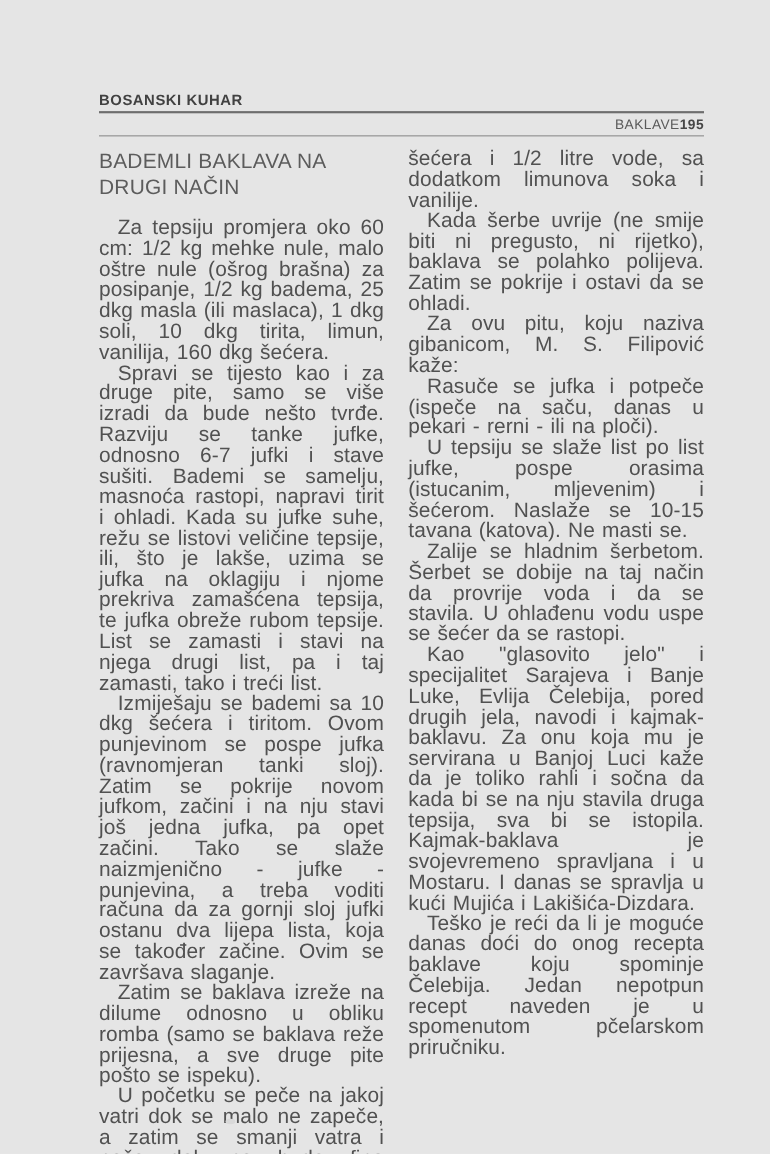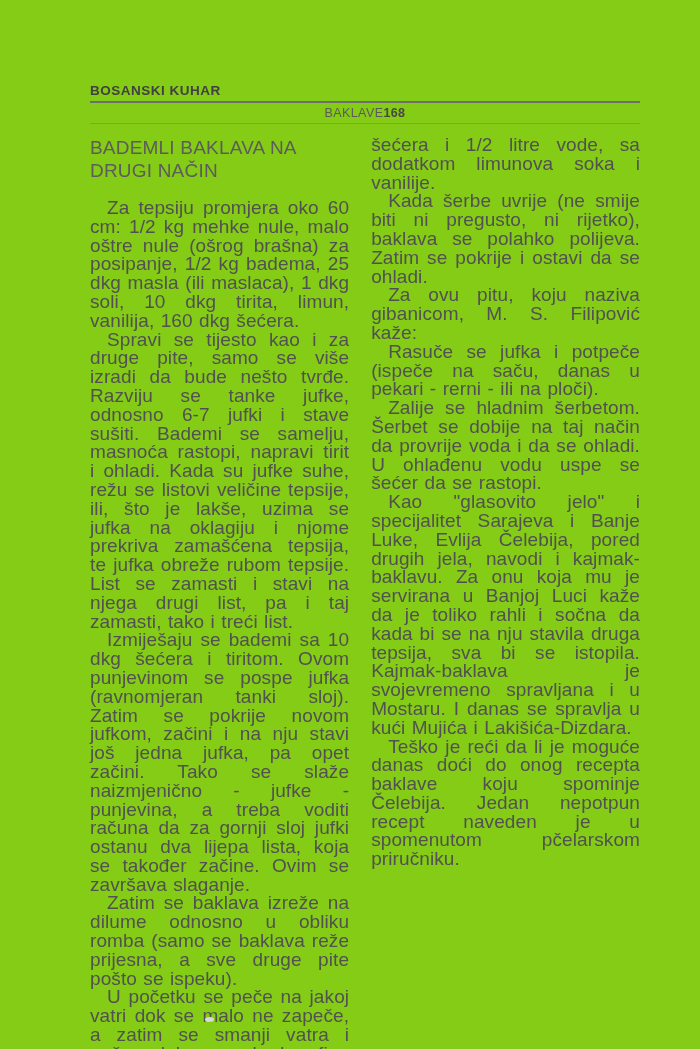--- a/index.html
+++ b/index.html
@@ -7,35 +7,35 @@
   body {
     width: 700px; height: 1049px;
     background: #f7f7f6;
     font-family: "Liberation Sans", "DejaVu Sans", sans-serif;
     overflow: hidden;
   }
   .page {
     position: relative;
     width: 700px; height: 1049px;
     box-sizing: border-box;
-    background: #84cc16;
+    background: #e5e5e5;
     padding: 83px 60px 0 90px;
     color: #515151;
   }
   .book-title {
     font-size: 13.5px;
     font-weight: bold;
     color: #414141;
     letter-spacing: 0.5px;
     padding-bottom: 3px;
     border-bottom: 2px solid #6e6e6e;
   }
   .section-row {
     display: flex;
-    justify-content: center;
+    justify-content: flex-end;
     align-items: baseline;
     font-size: 12.5px;
     color: #5a5a5a;
     letter-spacing: 0.4px;
     padding: 3px 0 3px;
     border-bottom: 1.5px solid #8d8d8d;
   }
   .page-num { font-weight: bold; color: #474747; }
   .cols { display: flex; gap: 22px; margin-top: 12px; }
   .col-left  { width: 266px; }
@@ -71,21 +71,21 @@
 </style>
 </head>
 <body>
 
 <div class="page">
 
   <header>
     <div class="book-title">BOSANSKI KUHAR</div>
     <div class="section-row">
       <span>BAKLAVE</span>
-      <span class="page-num">168</span>
+      <span class="page-num">195</span>
     </div>
   </header>
 
   <div class="cols">
 
     <div class="col-left">
       <h2 class="recipe-title">BADEMLI BAKLAVA NA DRUGI NAČIN</h2>
       <p class="body">Za tepsiju promjera oko 60 cm: 1/2 kg mehke nule, malo oštre nule (ošrog brašna) za posipanje, 1/2 kg badema, 25 dkg masla (ili maslaca), 1 dkg soli, 10 dkg tirita, limun, vanilija, 160 dkg šećera.</p>
       <p class="body">Spravi se tijesto kao i za druge pite, samo se više izradi da bude nešto tvrđe. Razviju se tanke jufke, odnosno 6-7 jufki i stave sušiti. Bademi se samelju, masnoća rastopi, napravi tirit i ohladi. Kada su jufke suhe, režu se listovi veličine tepsije, ili, što je lakše, uzima se jufka na oklagiju i njome prekriva zamašćena tepsija, te jufka obreže rubom tepsije. List se zamasti i stavi na njega drugi list, pa i taj zamasti, tako i treći list.</p>
       <p class="body">Izmiješaju se bademi sa 10 dkg šećera i tiritom. Ovom punjevinom se pospe jufka (ravnomjeran tanki sloj). Zatim se pokrije novom jufkom, začini i na nju stavi još jedna jufka, pa opet začini. Tako se slaže naizmjenično - jufke - punjevina, a treba voditi računa da za gornji sloj jufki ostanu dva lijepa lista, koja se također začine. Ovim se završava slaganje.</p>
@@ -93,21 +93,22 @@
       <p class="body">U početku se peče na jakoj vatri dok se malo ne zapeče, a zatim se smanji vatra i peče dok ne bude fino pečena. Treba paziti da se ne prepeče.</p>
       <p class="body">Poslije toga se zalije šerbetom (zaljevom) spravljenim od 1 1/2 kg</p>
     </div>
 
     <div class="col-right">
       <p class="body noindent">šećera i 1/2 litre vode, sa dodatkom limunova soka i vanilije.</p>
       <p class="body">Kada šerbe uvrije (ne smije biti ni pregusto, ni rijetko), baklava se polahko polijeva. Zatim se pokrije i ostavi da se ohladi.</p>
 
       <p class="body">Za ovu pitu, koju naziva gibanicom, M. S. Filipović kaže:</p>
       <p class="body">Rasuče se jufka i potpeče (ispeče na saču, danas u pekari - rerni - ili na ploči).</p>
-      <p class="body">Zalije se hladnim šerbetom. Šerbet se dobije na taj način da provrije voda i da se ohladi. U ohlađenu vodu uspe se šećer da se rastopi.</p>
+      <p class="body">U tepsiju se slaže list po list jufke, pospe orasima (istucanim, mljevenim) i šećerom. Naslaže se 10-15 tavana (katova). Ne masti se.</p>
+      <p class="body">Zalije se hladnim šerbetom. Šerbet se dobije na taj način da provrije voda i da se stavila. U ohlađenu vodu uspe se šećer da se rastopi.</p>
 
       <p class="body">Kao "glasovito jelo" i specijalitet Sarajeva i Banje Luke, Evlija Čelebija, pored drugih jela, navodi i kajmak-baklavu. Za onu koja mu je servirana u Banjoj Luci kaže da je toliko rahli i sočna da kada bi se na nju stavila druga tepsija, sva bi se istopila. Kajmak-baklava je svojevremeno spravljana i u Mostaru. I danas se spravlja u kući Mujića i Lakišića-Dizdara.</p>
       <p class="body">Teško je reći da li je moguće danas doći do onog recepta baklave koju spominje Čelebija. Jedan nepotpun recept naveden je u spomenutom pčelarskom priručniku.</p>
     </div>
 
   </div>
 
   <div class="speck"></div>
 
 </div>

